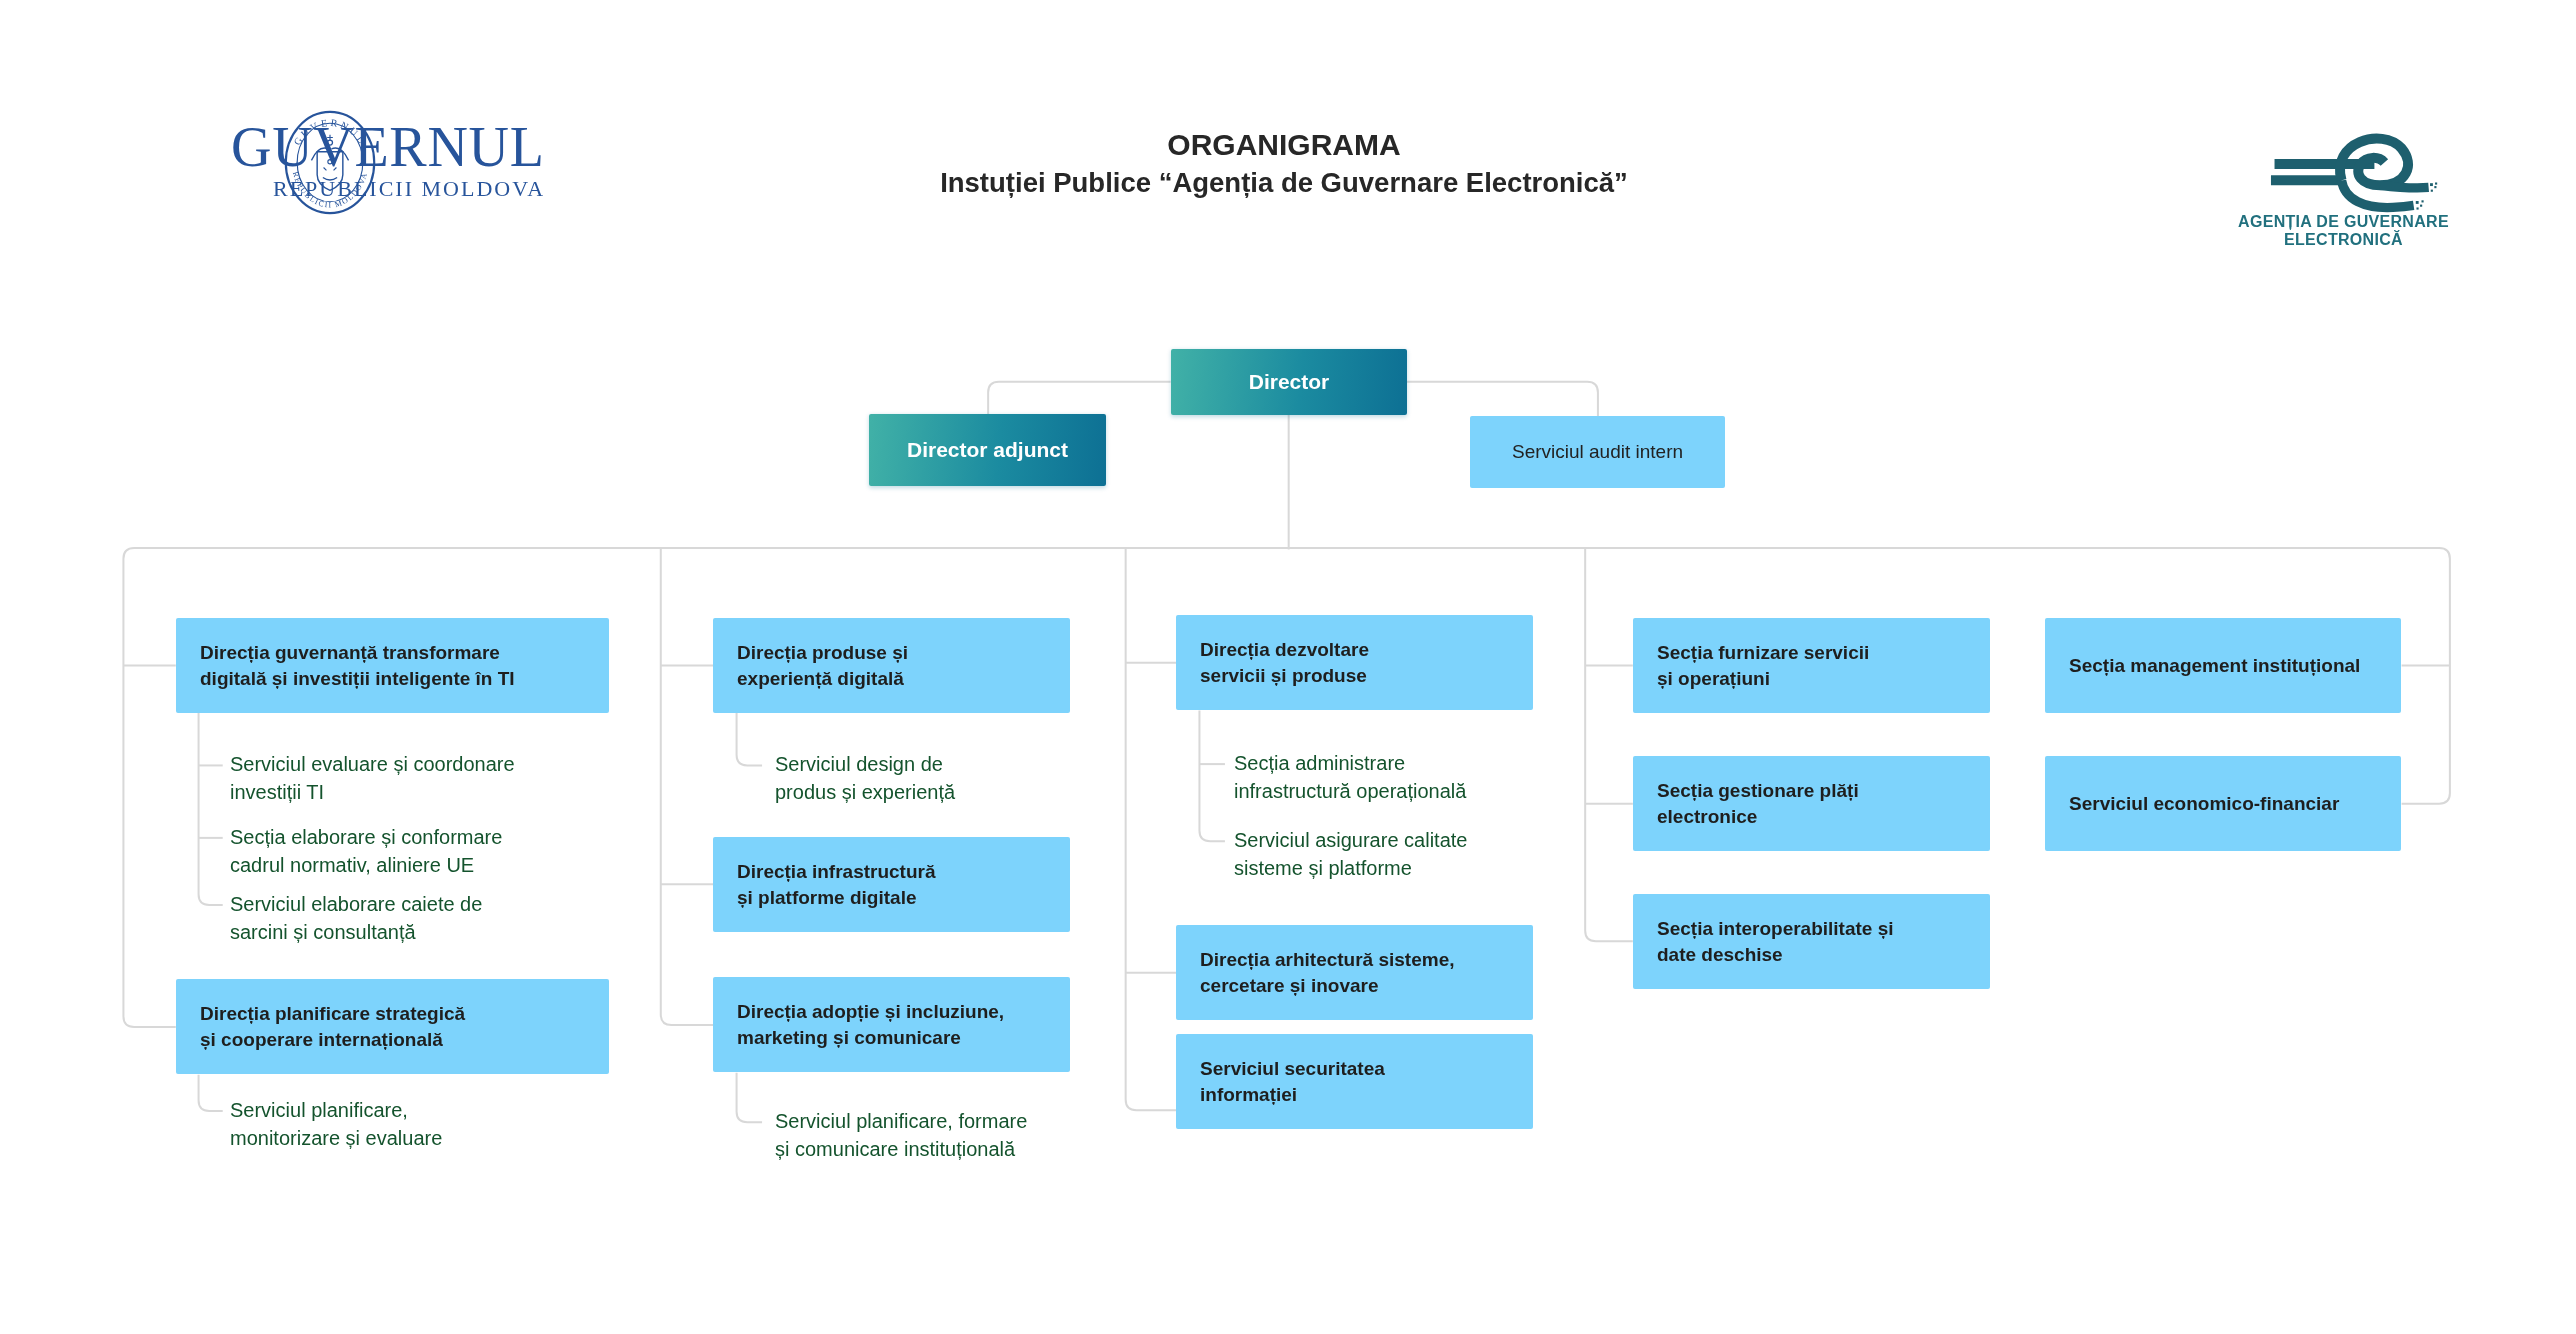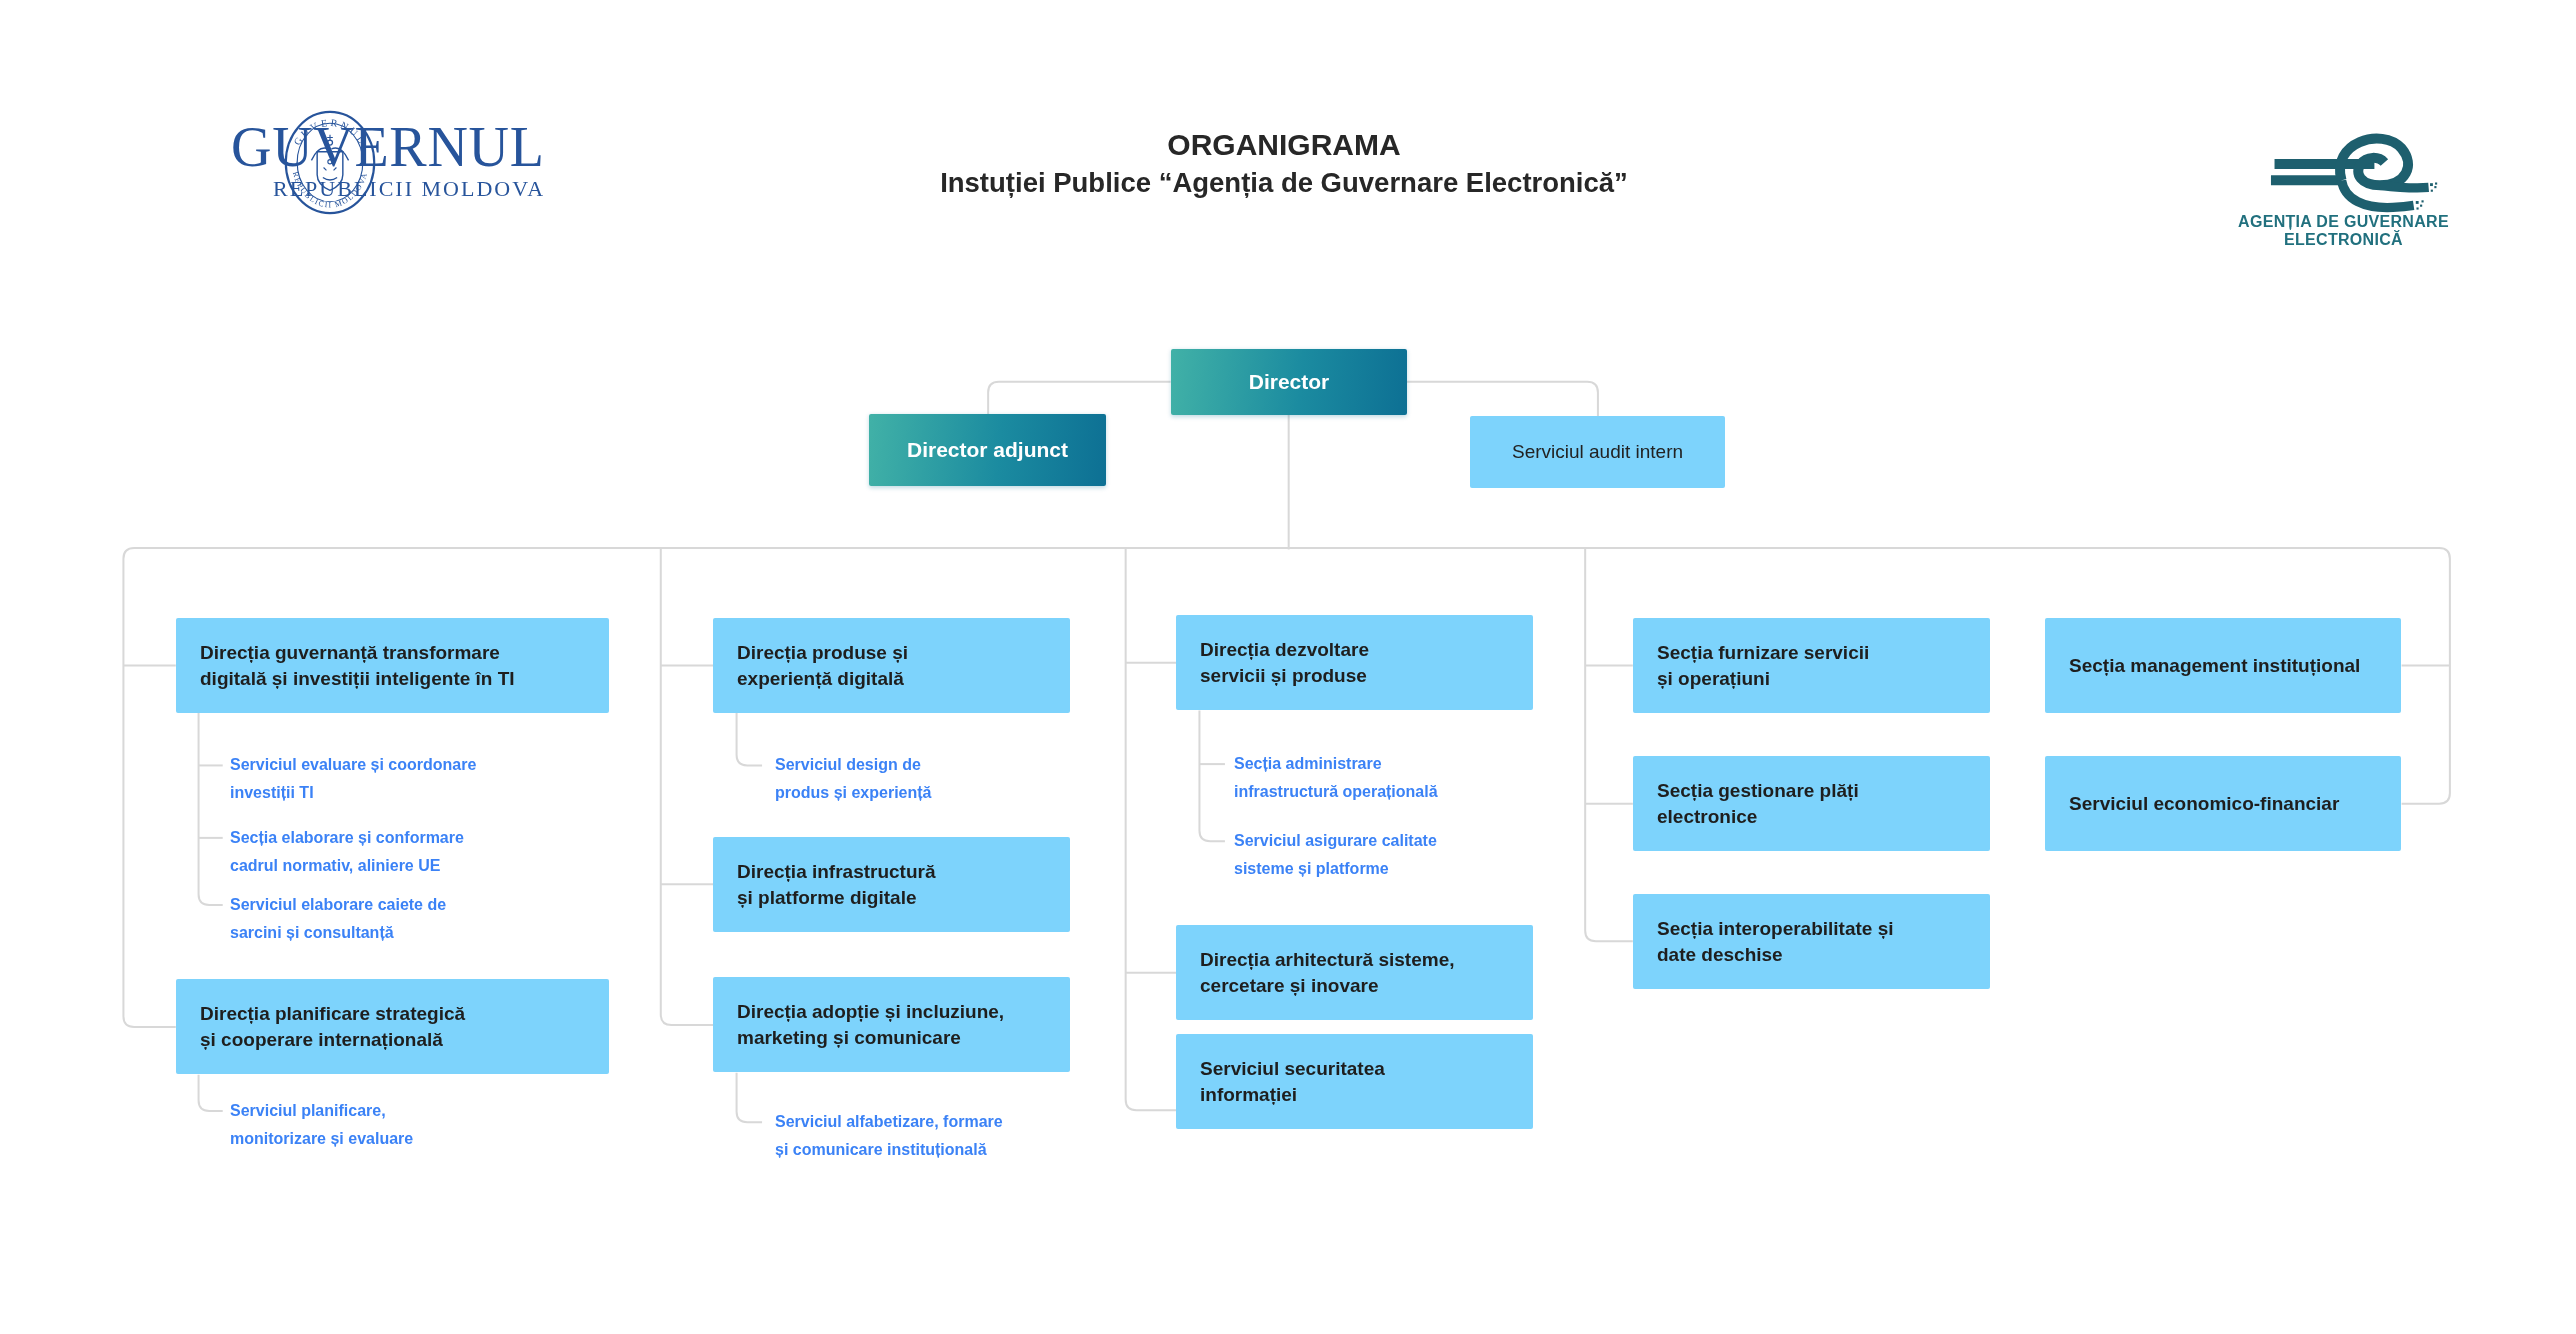--- a/index.html
+++ b/index.html
@@ -25,21 +25,21 @@
 
   .node{position:absolute;border-radius:2px;display:flex;align-items:center;box-sizing:border-box;}
   .teal{background:linear-gradient(95deg,#41b1a7 0%,#1b8ba0 55%,#0d7094 100%);
         color:#ffffff;font-weight:700;font-size:21px;justify-content:center;text-align:center;
         box-shadow:0 1.3px 4px rgba(13,112,148,.25);}
   .gray{background:#7dd3fc;color:#1e1e1e;font-weight:600;font-size:19px;line-height:25.5px;
         padding:6.7px 16px 6.7px 24px;}
   .gray.center{justify-content:center;text-align:center;padding:6.7px 12px;font-weight:500;color:#222;}
   .gray .ln{display:block;}
 
-  .sub{position:absolute;font-size:16px;line-height:27.5px;font-weight:700;color:#3b82f6;}
+  .sub{position:absolute;font-size:20px;line-height:27.5px;font-weight:400;color:#14532d;}
   .sub .ln{display:block;}
 </style>
 </head>
 <body>
 
 <div id="canvas">
 
   <svg class="gov-logo" viewBox="0 0 132 150" width="89" height="101" style="position:absolute;left:122px;top:109px;">
     <ellipse cx="66" cy="75" rx="62" ry="71" fill="none" stroke="#27549b" stroke-width="3"></ellipse>
     <ellipse cx="66" cy="75" rx="46" ry="55" fill="none" stroke="#27549b" stroke-width="1.6"></ellipse>
@@ -191,21 +191,21 @@
          <span class="ln">și platforme digitale</span>
       </div>
   </div>
   <div class="node gray" style="left:713px;top:977px;width:357px;height:95px;">
     <div>
         <span class="ln">Direcția adopție și incluziune,</span>
          <span class="ln">marketing și comunicare</span>
       </div>
   </div>
   <div class="sub" style="left:775px;top:1108px;">
-    <span class="ln">Serviciul alfabetizare, formare</span>
+    <span class="ln">Serviciul planificare, formare</span>
     <span class="ln">și comunicare instituțională</span>
   </div>
 
   <div class="node gray" style="left:1176px;top:615px;width:357px;height:95px;">
     <div>
         <span class="ln">Direcția dezvoltare</span>
          <span class="ln">servicii și produse</span>
       </div>
   </div>
   <div class="sub" style="left:1234px;top:750px;">

